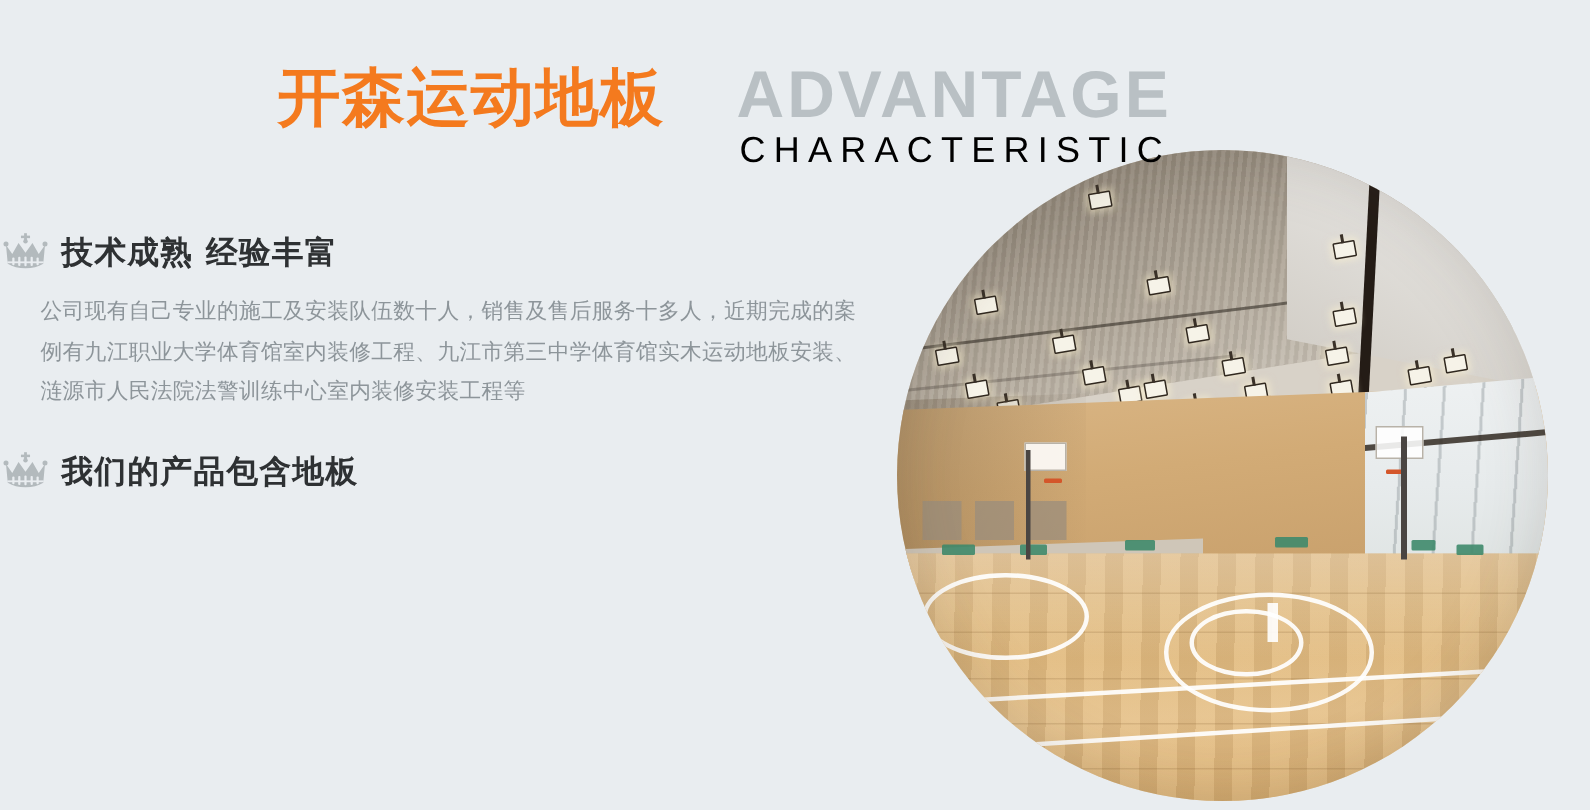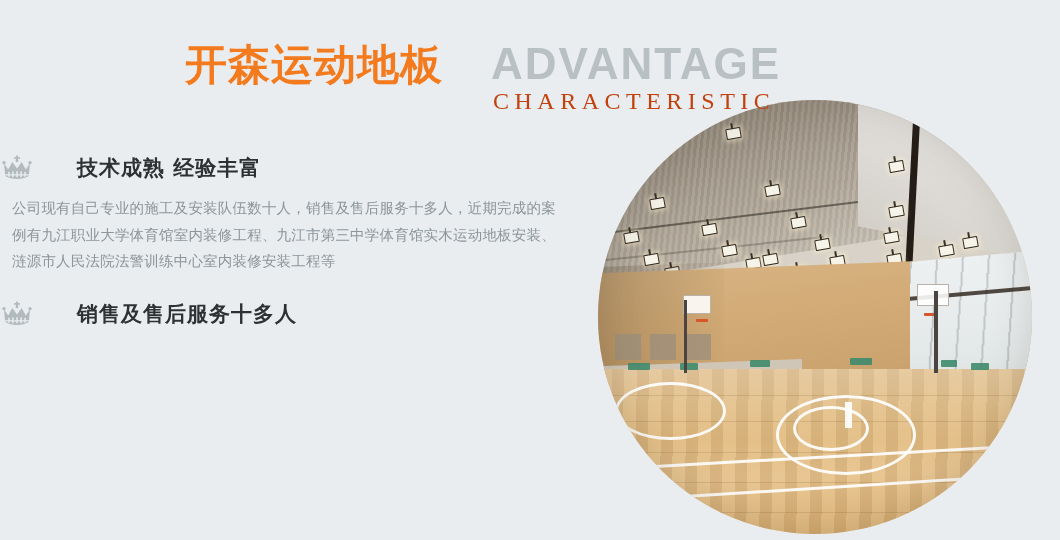--- a/index.html
+++ b/index.html
@@ -58,46 +58,45 @@
     font-weight: bold;
     color: #b9c0c4;
     letter-spacing: 2px;
     line-height: 48px;
     display: block;
     font-family: "Liberation Sans", sans-serif;
   }
   .title-en-sub {
     font-size: 24px;
     font-weight: normal;
-    color: #c2410c;
+    color: #000000;
     letter-spacing: 5.5px;
     line-height: 30px;
     display: block;
     margin-top: -2px;
     margin-left: 2px;
-    font-family: Liberation Serif, serif;
+    font-family: Liberation Sans, sans-serif;
   }
 
   
   .content {
     position: absolute;
     left: 0px;
     top: 155px;
     width: 575px;
     z-index: 6;
   }
   .block {
     margin-bottom: 26px;
   }
   .block-head {
     display: flex;
     align-items: center;
     margin: 0 0 14px 0;
     padding-left: 2px;
-    gap: 36px;
   }
   .crown-icon {
     width: 30px;
     height: 26px;
     flex: 0 0 30px;
     margin-right: 9px;
     display: block;
   }
   .block-title {
     font-size: 21px;
@@ -105,21 +104,21 @@
     color: #2e3133;
     letter-spacing: 1px;
     line-height: 26px;
     font-family: "DejaVu Sans", "Liberation Sans", sans-serif;
   }
   .block-body {
     font-size: 14.5px;
     color: #8d959a;
     line-height: 26.5px;
     letter-spacing: 0.2px;
-    padding-left: 12px;
+    padding-left: 27px;
     width: 548px;
     font-family: "DejaVu Sans", "Liberation Sans", sans-serif;
     text-align: left;
   }
 
   
   .photo-circle {
     position: absolute;
     left: 598px;
     top: 100px;
@@ -396,21 +395,21 @@
           </g>
           <g fill="#e9edf0">
             <rect x="13" y="36" width="3.2" height="11" rx="1.4"></rect>
             <rect x="21.5" y="35" width="3.2" height="13" rx="1.4"></rect>
             <rect x="30.4" y="34.5" width="3.2" height="14" rx="1.4"></rect>
             <rect x="39.3" y="35" width="3.2" height="13" rx="1.4"></rect>
             <rect x="47.8" y="36" width="3.2" height="11" rx="1.4"></rect>
             <rect x="6" y="41.5" width="52" height="2.6"></rect>
           </g>
         </svg>
-        <div class="block-title">销售及售后服务十多人</div>
+        <div class="block-title">我们的产品包含地板</div>
       </div>
     </div>
 
   </div>
 
   <div class="photo-circle">
     <div class="photo-scene">
 
       <div class="ceiling"></div>
       <div class="ceiling-right"></div>

